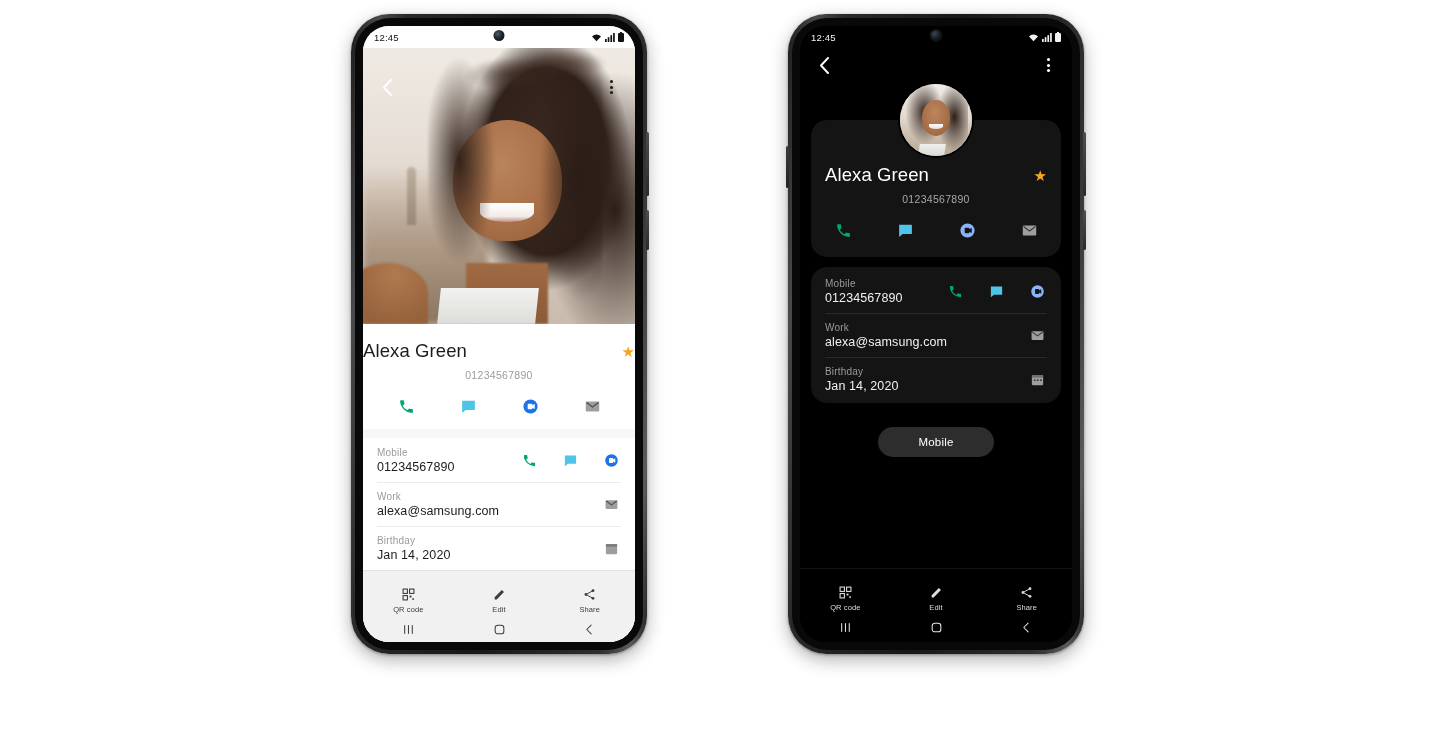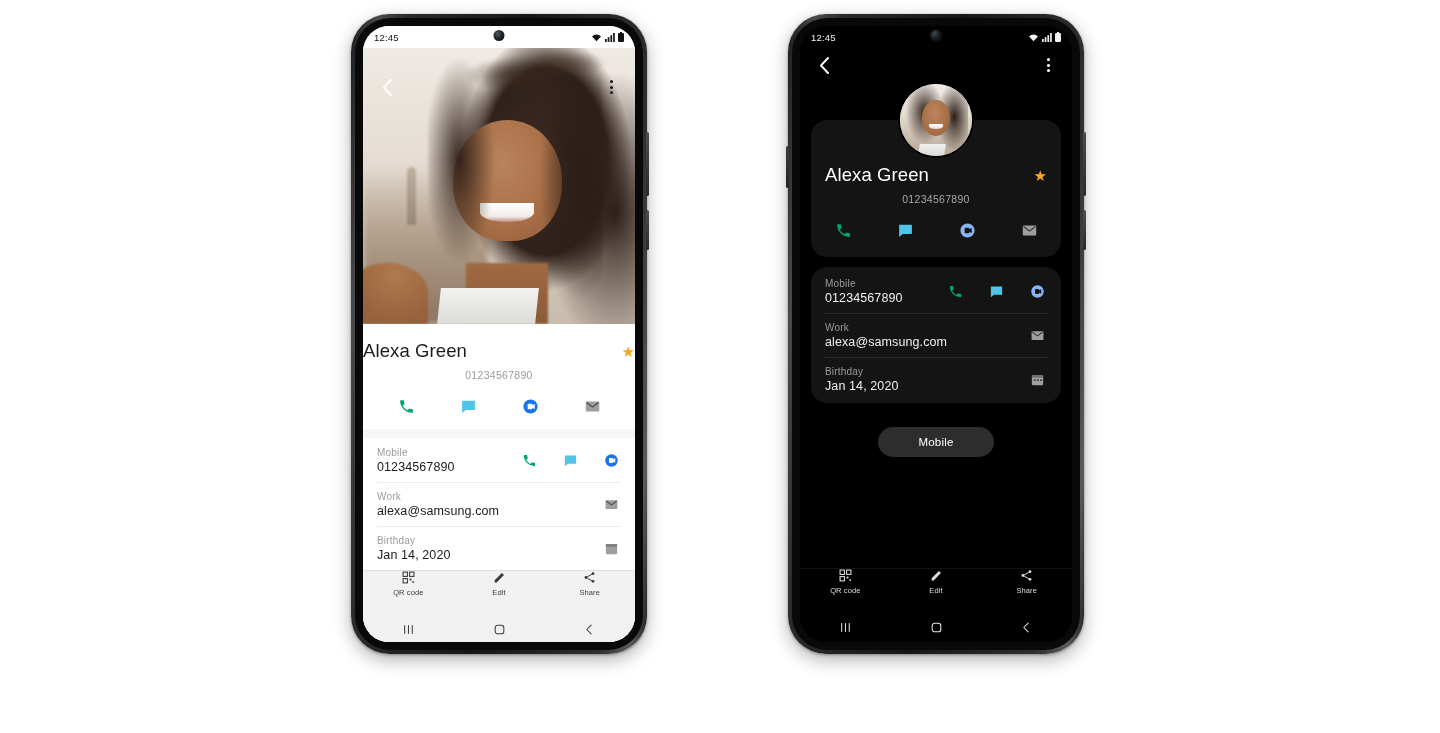--- a/index.html
+++ b/index.html
@@ -185,21 +185,21 @@
   .detail-label { font-size:10px; color:#9b9b9b; letter-spacing:.2px; }
   .darkmode .detail-label { color:#9a9a9a; }
   .detail-value { font-size:12.5px; color:#1c1c1c; margin-top:2px; letter-spacing:.1px; }
   .darkmode .detail-value { color:#f0f0f0; }
   .detail-icons { display:flex; align-items:center; gap:22px; padding-left:8px; }
   .detail-ic { width:19px; height:19px; display:flex; align-items:center; justify-content:center; cursor:pointer; }
 
   
   .bottombar { margin-top:auto; }
   .toolbar {
-    display:flex; height: 44px; align-items:flex-start;
+    display:flex; height: 44px; align-items:flex-end;
     border-top: 1px solid rgba(0,0,0,.06);
   }
   .lightmode .toolbar { background:#f1f1f1; }
   .darkmode .toolbar  { background:#000; border-top-color: rgba(255,255,255,.07); }
   .tool { flex:1; display:flex; flex-direction:column; align-items:center; gap:4px; cursor:pointer; }
   .tool-label { font-size:7.5px; color:#3c3c3c; letter-spacing:.1px; }
   .darkmode .tool-label { color:#dcdcdc; }
 
   .navbar { height: 30px; display:flex; align-items:center; }
   .lightmode .navbar { background:#f1f1f1; }

